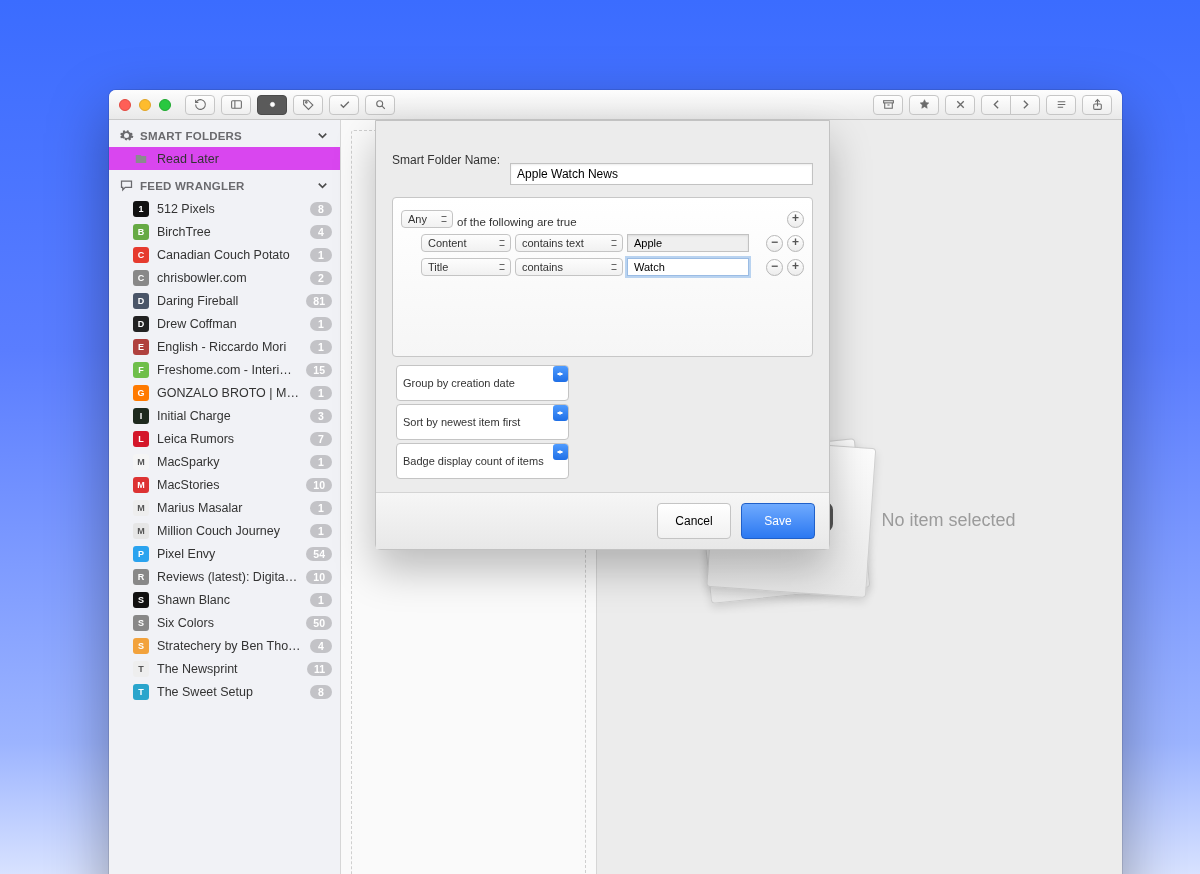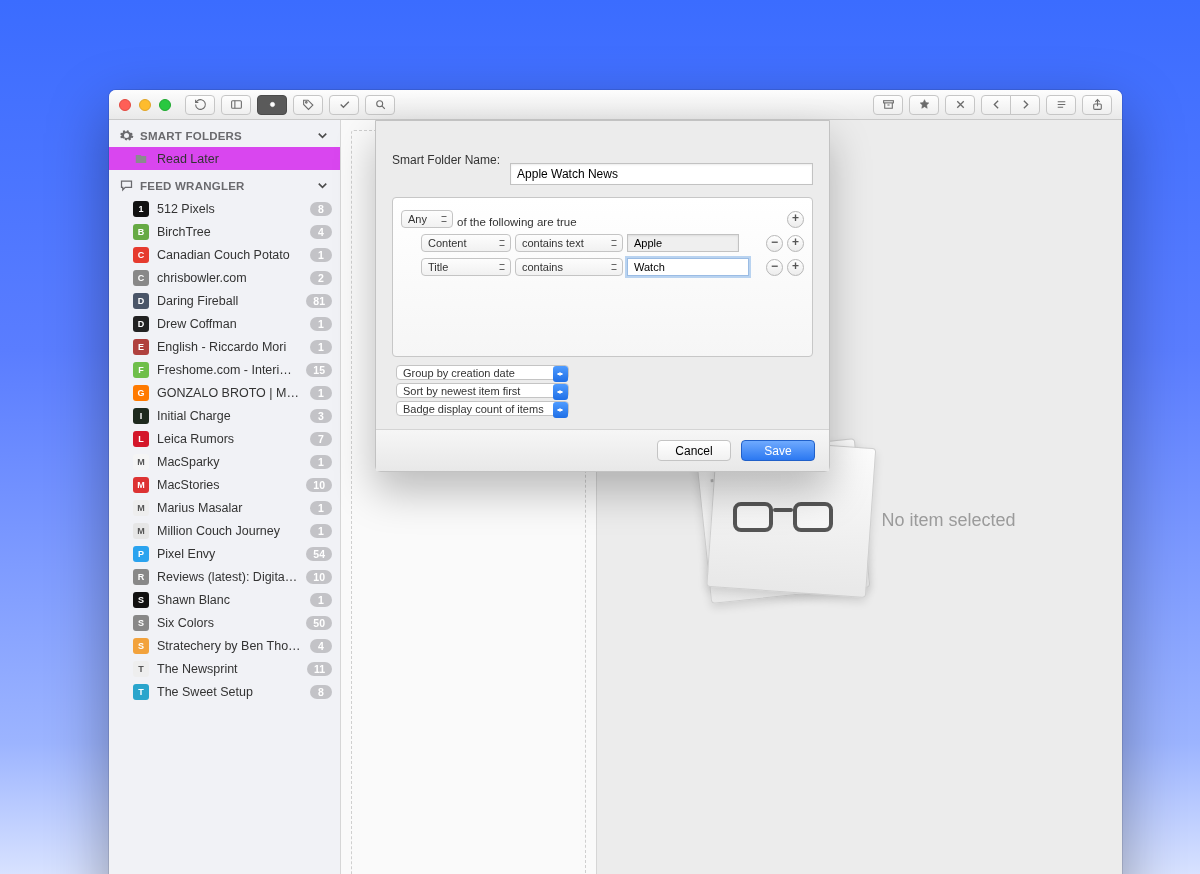--- a/index.html
+++ b/index.html
@@ -62,26 +62,26 @@
  clip-path: polygon(0 40%,50% 0,100% 40%,100% 60%,50% 100%,0 60%);
 }
 .rule-text{ font-size:11.5px; color:#333; }
 .rule-line .txt.sm{ height:18px; font-size:11px; }
 .rule-line .txt.sel-val{ background:#fff; border-color:#9bbce4; box-shadow:0 0 0 2px #b9d3f0;}
 .rule-line .txt.dim{ background:#efefef; }
 .rndbtn{ width:17px; height:17px; border:1px solid #b7b7b7; border-radius:50%; background:linear-gradient(#fff,#ececec); color:#555; font-size:12px; line-height:13px; text-align:center; font-weight:700; }
 .rule-foot{ display:flex; gap:12px; padding:8px 4px 0 4px; }
 .rule-foot .left{ flex:1; display:flex; align-items:flex-start; gap:6px; }
 .chk{ width:13px;height:13px; border:1px solid #b7b7b7; border-radius:3px; background:#fff; }
-.pulldown{ width:173px; height:15px; border:1px solid #c4c4c4; border-radius:4px; background:#fff; display:flex; align-items:center; font-size:11px; padding:0 4px 0 6px; position:relative; margin-bottom:3px;}
+.pulldown{ width:173px; height:36px; border:1px solid #c4c4c4; border-radius:4px; background:#fff; display:flex; align-items:center; font-size:11px; padding:0 4px 0 6px; position:relative; margin-bottom:3px;}
 .pulldown .cap{ width:15px;height:16px; border-radius:3px; background:linear-gradient(#4e9bff,#1f6fe6); position:absolute; right:0; top:0; }
 .pulldown .cap::before{content:"";position:absolute;left:4px;top:3px;border:3.5px solid transparent;border-bottom-color:#fff;}
 .pulldown .cap::after{content:"";position:absolute;left:4px;bottom:3px;border:3.5px solid transparent;border-top-color:#fff;}
 .sheet-buttons{ border-top:1px solid #d4d4d4; background:linear-gradient(#f6f6f6,#e8e8e8); padding:10px 14px; display:flex; justify-content:flex-end; gap:10px;}
-.btn{ min-width:74px; height:21px; border:1px solid #c4c4c4; border-radius:4px; background:linear-gradient(#fff,#f1f1f1); font-size:12px;}
+.btn{ min-width:74px; height:36px; border:1px solid #c4c4c4; border-radius:4px; background:linear-gradient(#fff,#f1f1f1); font-size:12px;}
 .btn.primary{ background:linear-gradient(#6faafe,#2b78f1); border-color:#2060c9; color:#fff; font-weight:500;}
 
 .icn svg{width:14px;height:14px;}
 .rss-ic{color:#8a8a8e}
 </style>
 </head>
 <body>
 
 <div class="window">
 
@@ -349,21 +349,21 @@
             <span>Any</span>
           </div>
         <span class="rule-text">of the following are true</span>
         <span style="flex:1"></span>
         <div class="rndbtn">+</div>
       </div>
       <div id="rules">
           <div class="rule-line" style="padding-left: 20px;">
             <div class="sel" style="width:90px">Content</div>
             <div class="sel" style="width:108px">contains text</div>
-            <input class="txt sm dim" style="width: 112px;" value="Apple">
+            <input class="txt sm dim" style="width: 122px;" value="Apple">
             <span style="flex:1"></span>
             <div class="rndbtn">−</div>
             <div class="rndbtn">+</div>
           </div>
           <div class="rule-line" style="padding-left: 20px;">
             <div class="sel" style="width:90px">Title</div>
             <div class="sel" style="width:108px">contains</div>
             <input class="txt sm sel-val" style="width: 122px;" value="Watch">
             <span style="flex:1"></span>
             <div class="rndbtn">−</div>

